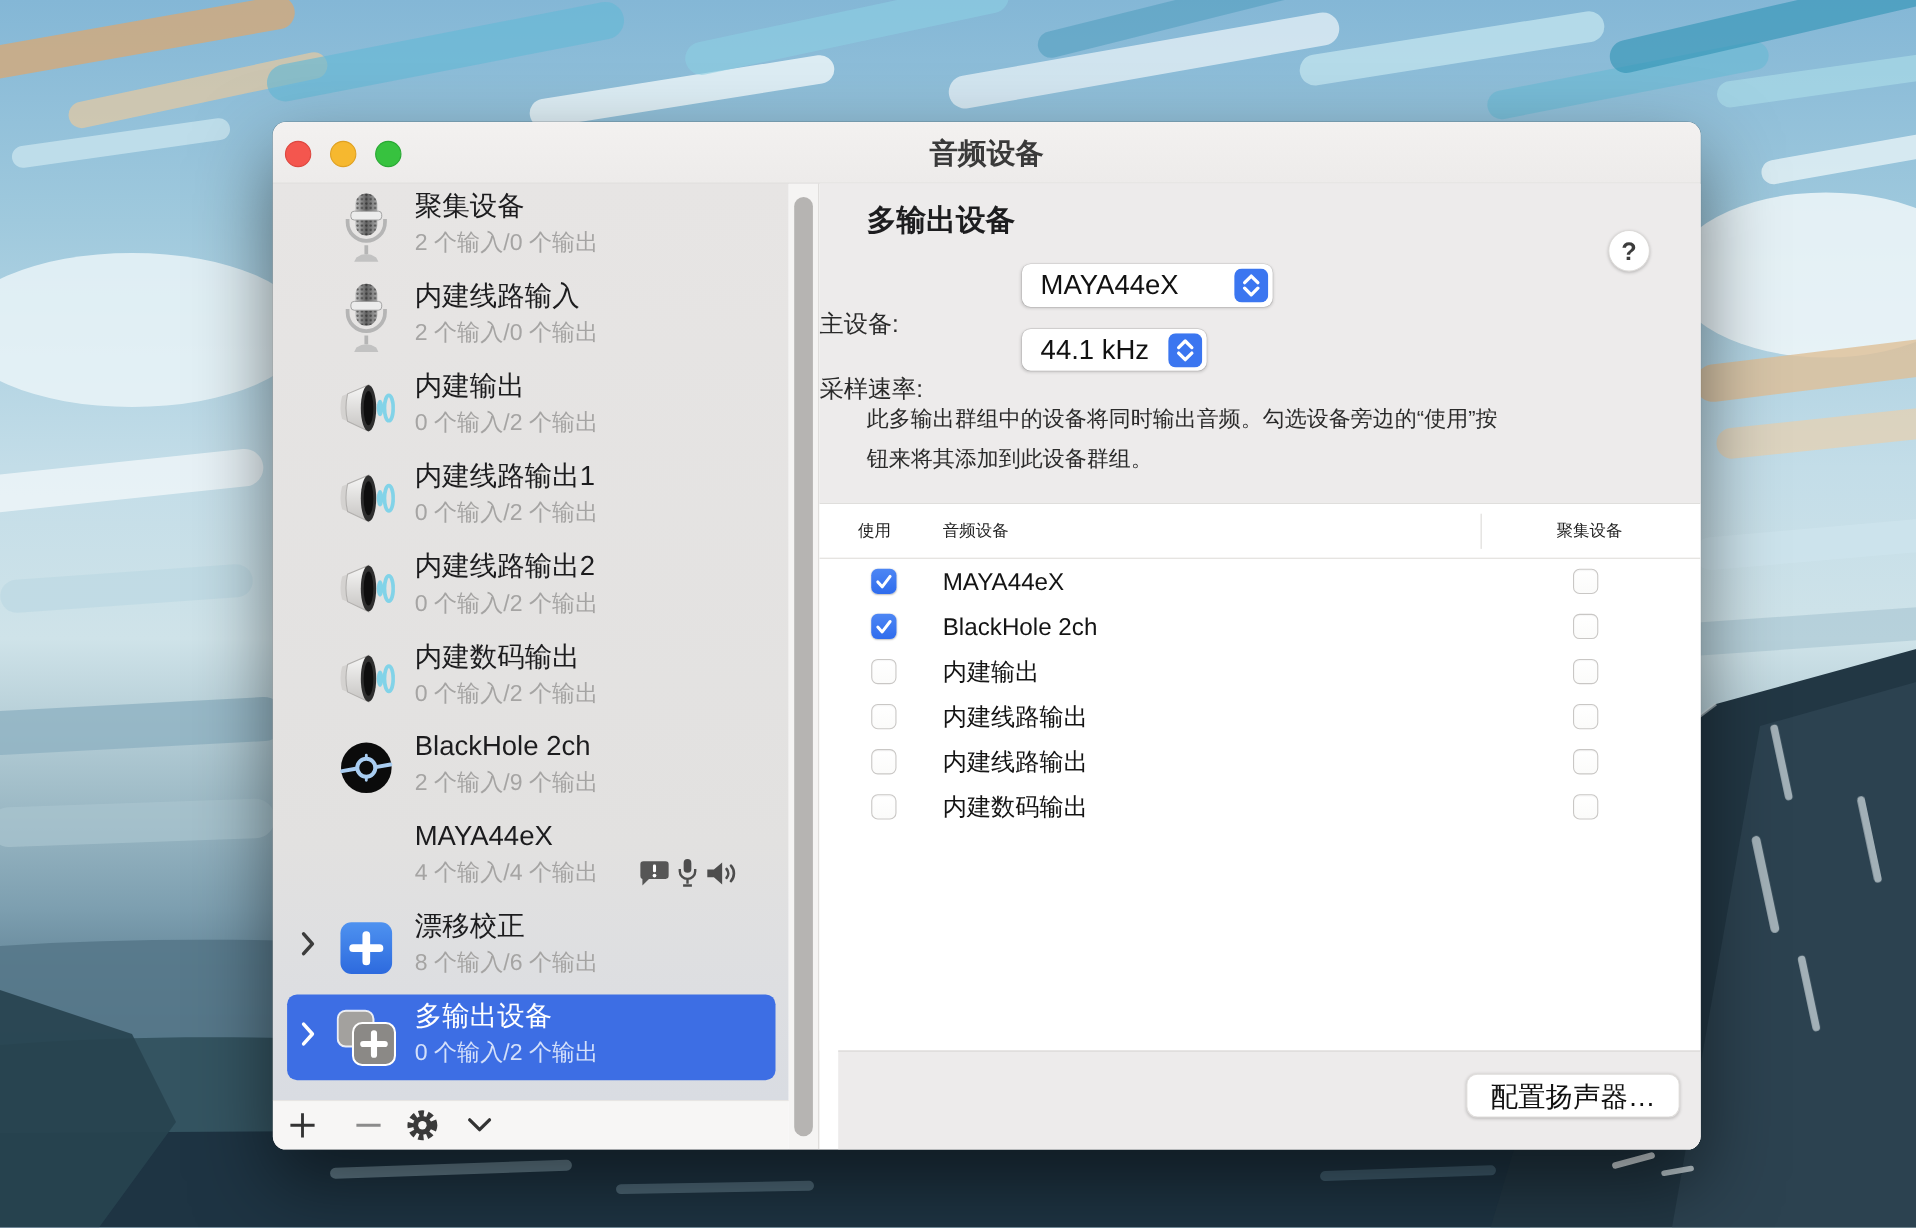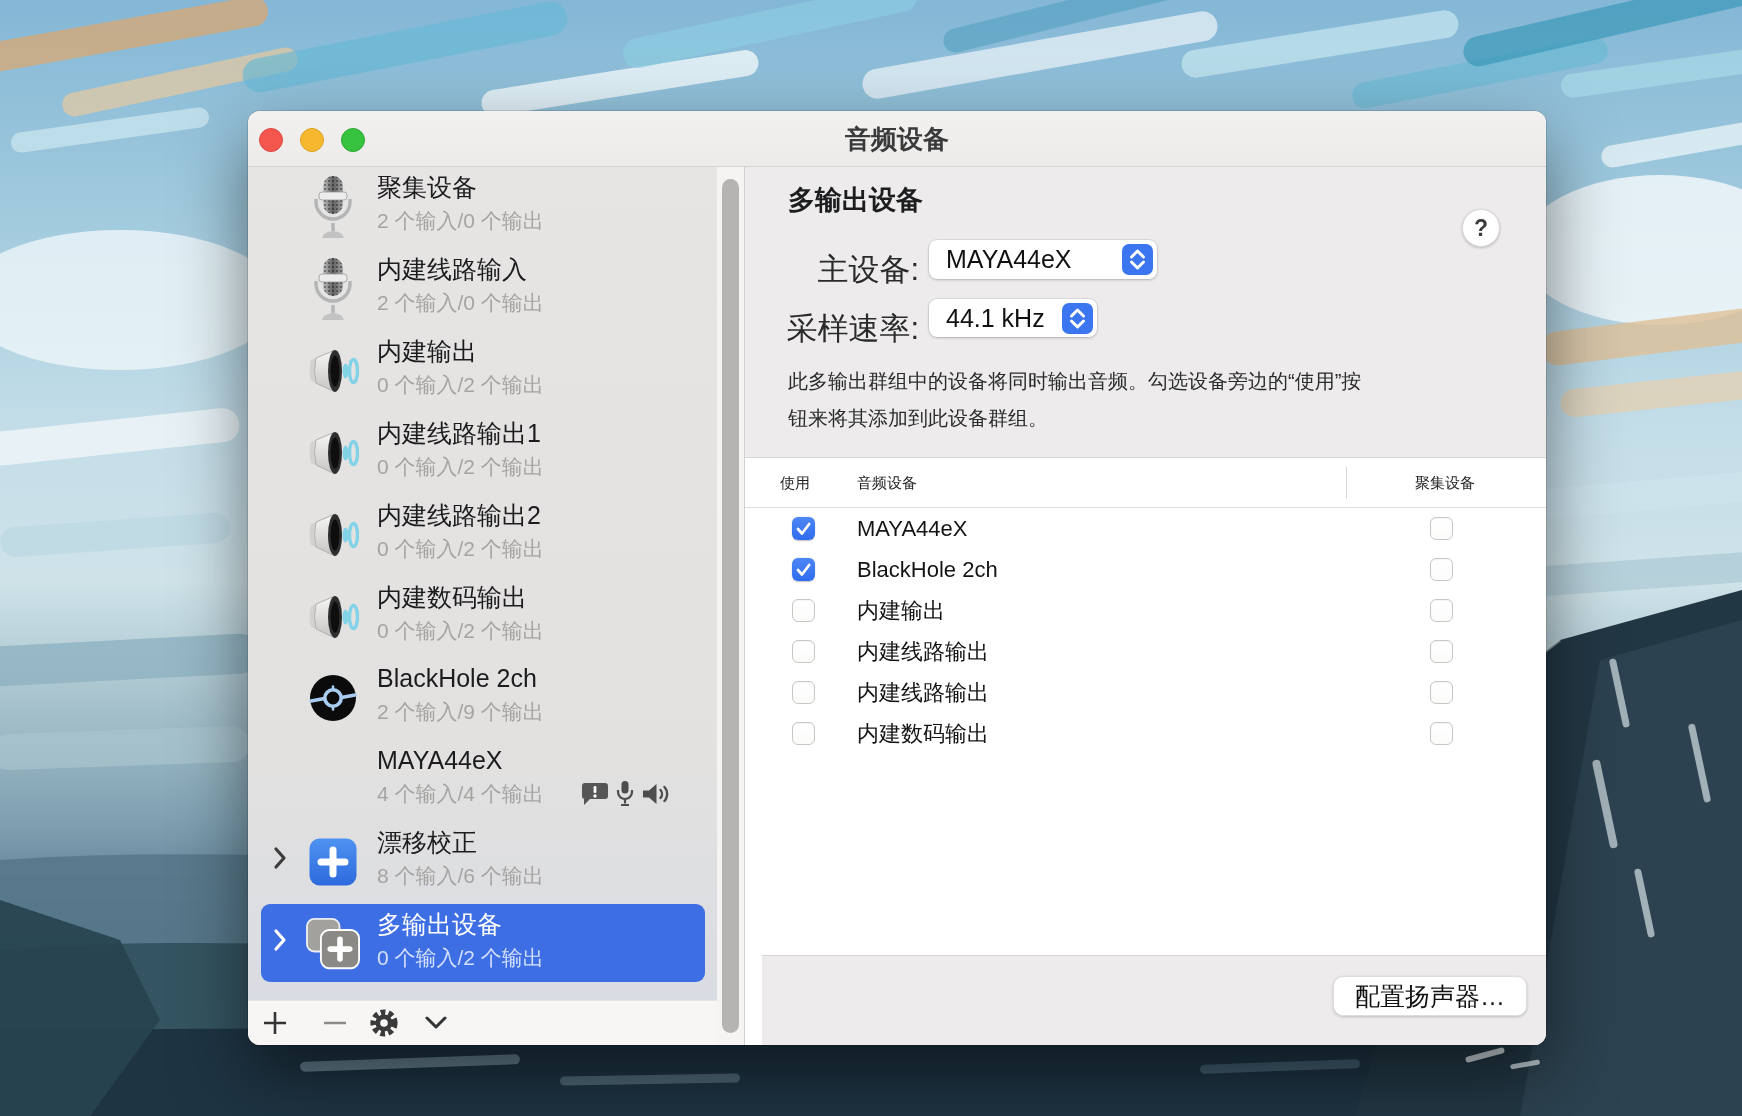--- a/index.html
+++ b/index.html
@@ -44,21 +44,21 @@
   .tbbtn{position:absolute;top:2px;width:44px;height:40px;display:flex;align-items:center;justify-content:center;
     background:none;border:none;padding:0;cursor:default;}
 
   
   .panel{position:absolute;left:497px;top:56px;width:801px;height:878px;background:#fff;}
   .panel-top{position:absolute;left:0;top:0;width:801px;height:290px;background:#edebeb;}
   .panel-title{position:absolute;left:43px;top:15px;margin:0;font-size:27px;font-weight:700;color:#1d1d1f;}
   .help-btn{position:absolute;left:717px;top:42px;width:38px;height:38px;border-radius:50%;
     background:#fff;border:0.5px solid #dcdad8;box-shadow:0 1px 3px rgba(0,0,0,.22);
     font-size:23px;font-weight:600;color:#3c3c3c;text-align:center;line-height:36px;padding:0;}
-  .frm-label{position:absolute;left:0;width:174px;text-align:right;font-size:31px;color:#2a2a2a;}
+  .frm-label{position:absolute;left:0;width:174px;font-size:22px;color:#2a2a2a;margin-top:31px;}
   .lbl1{top:82px;}
   .lbl2{top:141px;}
   .popup{position:absolute;background:#fff;border-radius:8px;
     box-shadow:0 0 0 0.5px rgba(0,0,0,.12),0 1px 3px rgba(0,0,0,.2);
     display:flex;align-items:center;}
   .popup .ptxt{flex:1;font-size:25px;color:#111;padding-left:17px;white-space:nowrap;}
   .popup .stepper{margin-right:4px;flex:none;display:flex;}
   .popup1{left:184px;top:73px;width:228px;height:39px;}
   .popup2{left:184px;top:132px;width:168px;height:38px;}
   .desc{position:absolute;left:43px;top:196px;width:580px;margin:0;

